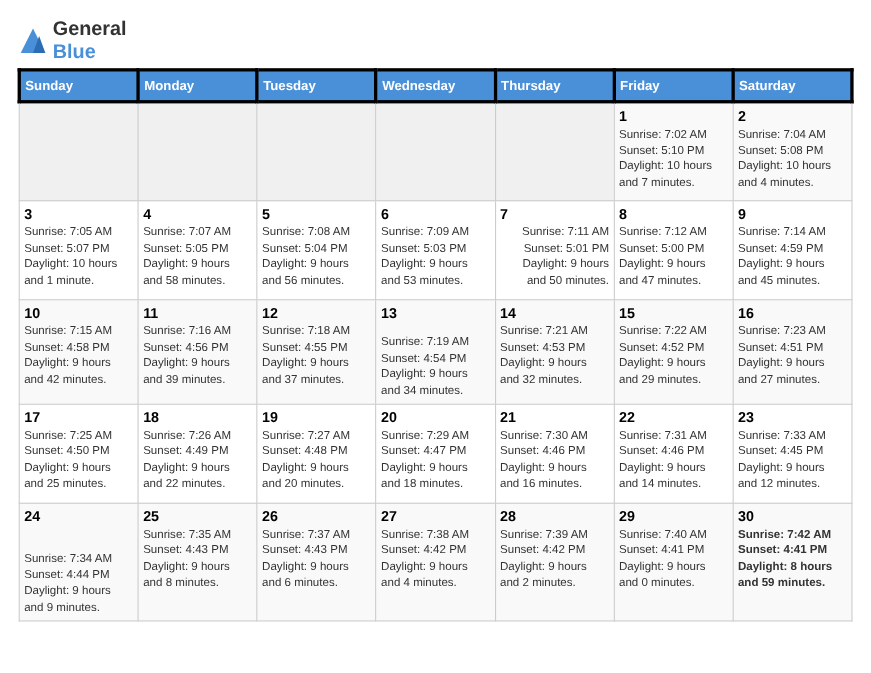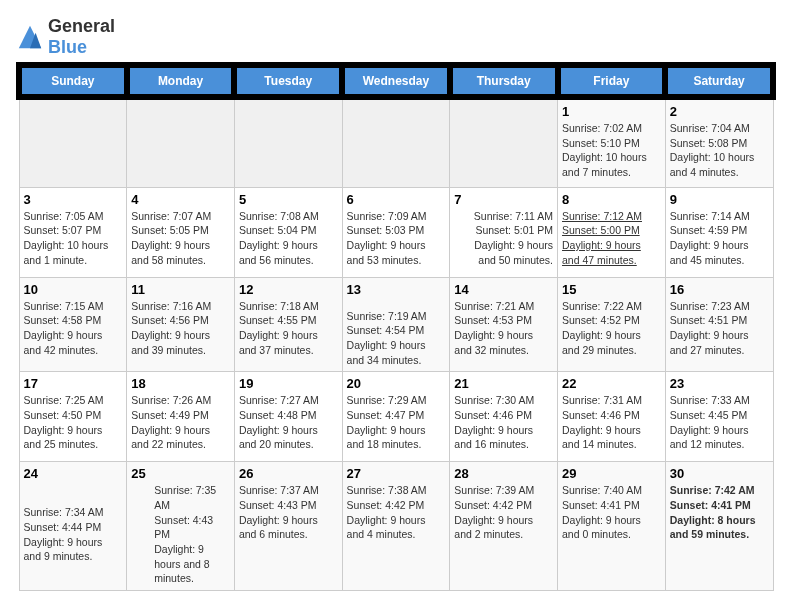--- a/index.html
+++ b/index.html
@@ -49,23 +49,23 @@
     }
     .calendar {
       width: 100%;
       border-collapse: collapse;
       font-size: 11px;
     }
     .calendar th {
       background: #4a90d9;
       color: #fff;
       padding: 6px 4px;
-      text-align: center;
+      text-align: left;
       font-size: 12px;
-      border: 6px solid #000000;
+      border: 3px solid #000000;
     }
     .calendar td {
       vertical-align: top;
       padding: 4px;
       border: 1px solid #ccc;
       width: 14.28%;
       height: 90px;
     }
     .calendar tr:nth-child(odd) td {
       background: #f9f9f9;
@@ -162,21 +162,21 @@
 Daylight: 9 hours and 53 minutes.</div>
         </td>
         <td>
           <span class="day-num">7</span>
           <div class="day-info" style="white-space: pre-line; text-align: right;">Sunrise: 7:11 AM
 Sunset: 5:01 PM
 Daylight: 9 hours and 50 minutes.</div>
         </td>
         <td>
           <span class="day-num">8</span>
-          <div class="day-info" style="white-space: pre-line; text-decoration: underline;">Sunrise: 7:12 AM
+          <div class="day-info" style="white-space: pre-line;">Sunrise: 7:12 AM
 Sunset: 5:00 PM
 Daylight: 9 hours and 47 minutes.</div>
         </td>
         <td>
           <span class="day-num">9</span>
           <div class="day-info" style="white-space: pre-line;">Sunrise: 7:14 AM
 Sunset: 4:59 PM
 Daylight: 9 hours and 45 minutes.</div>
         </td>
       </tr>
@@ -270,21 +270,21 @@
       </tr>
       <tr>
         <td>
           <span class="day-num">24</span>
           <div class="day-info" style="white-space: pre-line; margin-top: 24px;">Sunrise: 7:34 AM
 Sunset: 4:44 PM
 Daylight: 9 hours and 9 minutes.</div>
         </td>
         <td>
           <span class="day-num">25</span>
-          <div class="day-info" style="white-space: pre-line; margin-left: 23px;">Sunrise: 7:35 AM
+          <div class="day-info" style="white-space: pre-line;">Sunrise: 7:35 AM
 Sunset: 4:43 PM
 Daylight: 9 hours and 8 minutes.</div>
         </td>
         <td>
           <span class="day-num">26</span>
           <div class="day-info" style="white-space: pre-line;">Sunrise: 7:37 AM
 Sunset: 4:43 PM
 Daylight: 9 hours and 6 minutes.</div>
         </td>
         <td>

